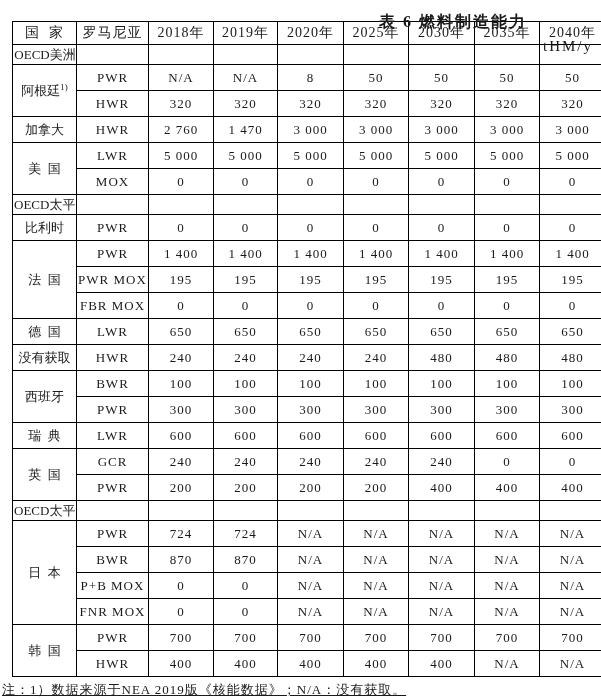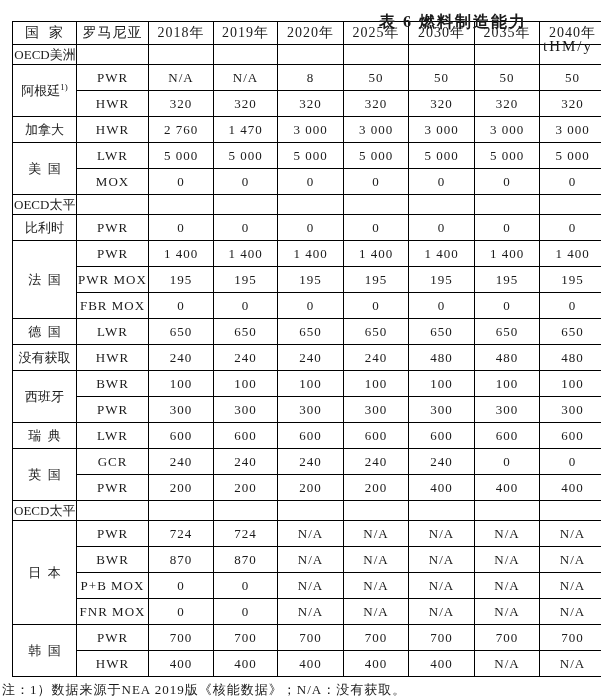--- a/index.html
+++ b/index.html
@@ -91,20 +91,21 @@
   }
   .value-cell {
     font-size: 13px;
     letter-spacing: 1px;
   }
   .note {
     margin: 4px 0 0 2px;
     font-size: 13px;
     letter-spacing: 1px;
     white-space: nowrap;
+    text-decoration: underline;
   }
 </style>
 </head>
 <body>
 
 <div class="page">
 
   <div class="title-row">
     <h1 class="doc-title">表 6 燃料制造能力</h1>
     <div class="unit-label">tHM/y</div>

